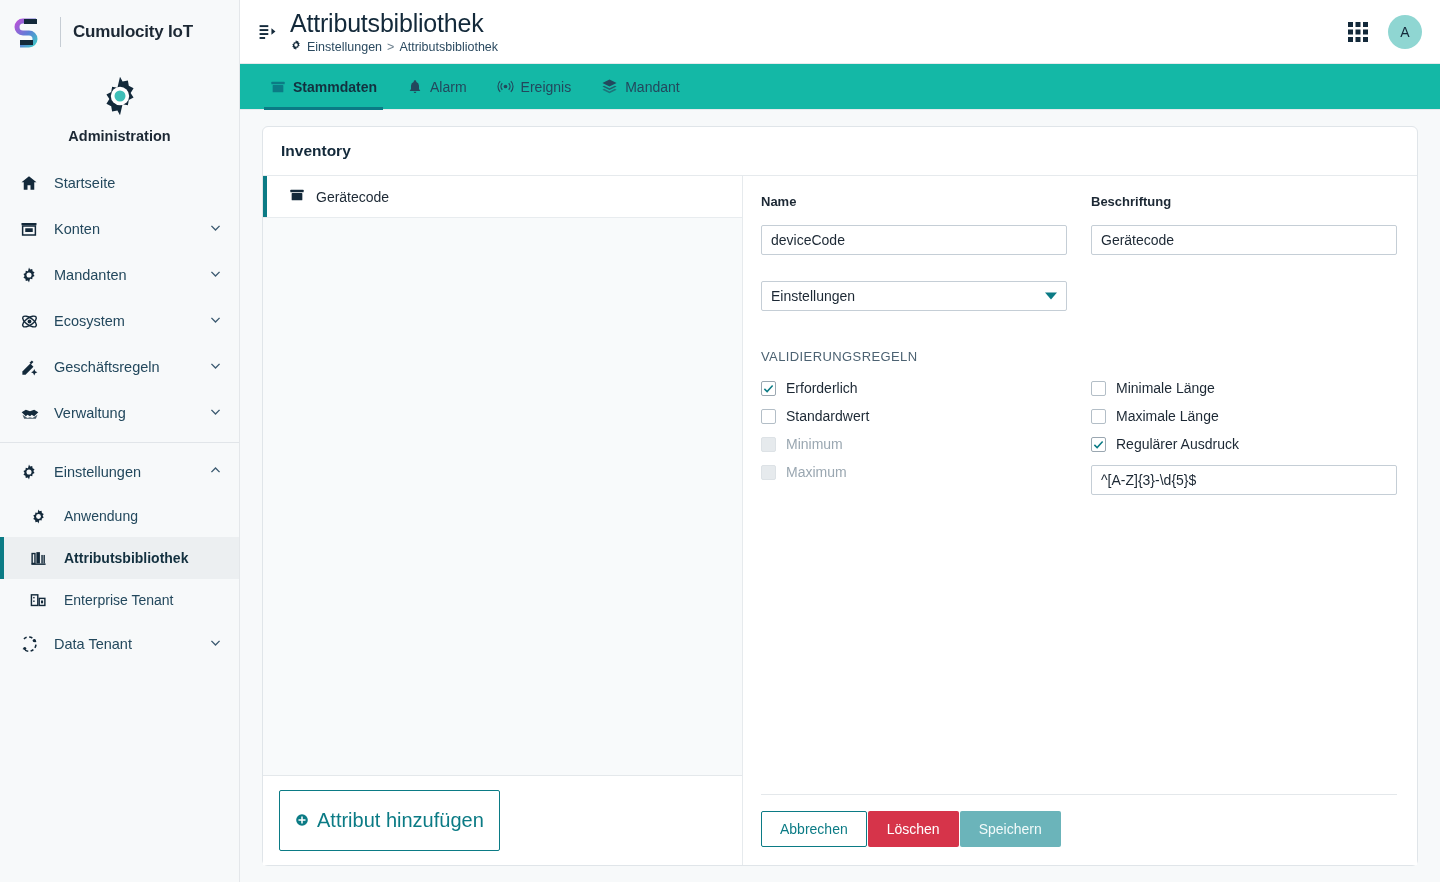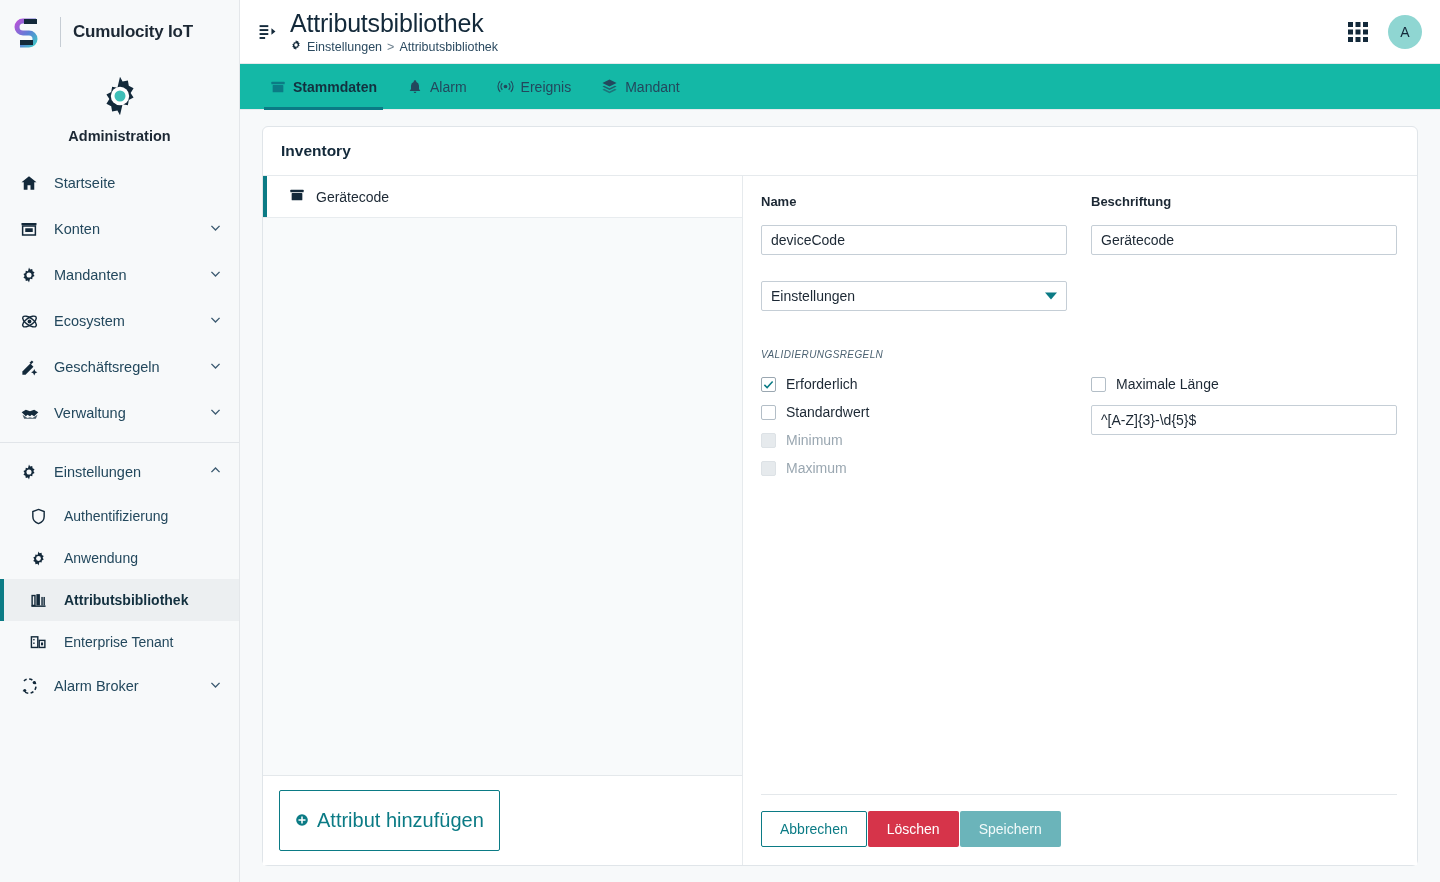--- a/index.html
+++ b/index.html
@@ -183,22 +183,22 @@
     display: flex; align-items: center; cursor: pointer;
   }
   .select-arrow {
     position: absolute; right: 10px; top: 50%; transform: translateY(-50%);
     width: 0; height: 0; border-left: 6px solid transparent;
     border-right: 6px solid transparent; border-top: 7px solid #0b7b85;
     pointer-events: none;
   }
 
   .section-title {
-    font-size: 10px; color: #4c6272; letter-spacing: 0.4px;
-    margin: 38px 0 10px; text-transform: uppercase; font-style: italic;
+    font-size: 13px; color: #4c6272; letter-spacing: 0.4px;
+    margin: 38px 0 10px; text-transform: uppercase;
   }
   .check-row { display: flex; gap: 24px; }
   .check-col { flex: 1; min-width: 0; }
   .check {
     display: flex; align-items: center; gap: 10px;
     height: 28px; font-size: 14px; color: #1c2834; cursor: pointer;
   }
   .check.disabled { color: #9aa7b1; cursor: default; }
   .box {
     width: 15px; height: 15px; flex: 0 0 15px;
@@ -358,28 +358,20 @@
           </svg>
         </span>
         <span class="lbl">Einstellungen</span>
         <span class="chev">
           <svg width="13" height="13" viewBox="0 0 16 16">
               <path d="M3 10l5-5 5 5" fill="none" stroke="#3c5a70" stroke-width="1.7"></path>
             </svg>
         </span>
       </div>
 
-      <div class="nav-sub">
-        <span class="ico">
-          <svg width="17" height="17" viewBox="0 0 24 24">
-              <path d="M12 2l8 3v7c0 5-3.5 8.5-8 10-4.5-1.5-8-5-8-10V5z" fill="none" stroke="#13293a" stroke-width="2"></path>
-            </svg>
-        </span>
-        <span class="lbl">Authentifizierung</span>
-      </div>
 
       <div class="nav-sub">
         <span class="ico">
           <svg width="17" height="17" viewBox="0 0 24 24">
             <path fill="#13293a" d="M12 2l1.4 2.6 2.9-.6.5 2.9 2.6 1.4-1.6 2.5 1.6 2.5-2.6 1.4-.5 2.9-2.9-.6L12 22l-1.4-2.6-2.9.6-.5-2.9-2.6-1.4 1.6-2.5-1.6-2.5 2.6-1.4.5-2.9 2.9.6z"></path>
             <circle cx="12" cy="12" r="3.4" fill="#f7f9fa"></circle>
           </svg>
         </span>
         <span class="lbl">Anwendung</span>
       </div>
@@ -411,21 +403,21 @@
       </div>
 
       <div class="nav-item">
         <span class="ico">
           <svg width="19" height="19" viewBox="0 0 24 24">
             <path d="M5 5a9 9 0 1 1-1 12" fill="none" stroke="#13293a" stroke-width="2" stroke-dasharray="4 3"></path>
             <circle cx="18" cy="7" r="2" fill="#13293a"></circle>
             <circle cx="6" cy="17" r="2" fill="#13293a"></circle>
           </svg>
         </span>
-        <span class="lbl">Alarm Broker</span>
+        <span class="lbl">Data Tenant</span>
         <span class="chev">
           <svg width="13" height="13" viewBox="0 0 16 16">
               <path d="M3 6l5 5 5-5" fill="none" stroke="#3c5a70" stroke-width="1.7"></path>
             </svg>
         </span>
       </div>
 
     </nav>
   </aside>
 
@@ -590,26 +582,38 @@
                   </div>
 
                   <div class="check disabled">
                     <span class="box dis"></span>
                     <span>Maximum</span>
                   </div>
 
                 </div>
                 <div class="check-col">
 
+                  <div class="check">
+                    <span class="box"></span>
+                    <span>Minimale Länge</span>
+                  </div>
 
                   <div class="check">
                     <span class="box"></span>
                     <span>Maximale Länge</span>
                   </div>
 
+                  <div class="check">
+                    <span class="box checked">
+                      <svg width="11" height="11" viewBox="0 0 16 16">
+                          <path d="M2 8.5l4 4 8-9" fill="none" stroke="#0b7b85" stroke-width="2.2"></path>
+                        </svg>
+                    </span>
+                    <span>Regulärer Ausdruck</span>
+                  </div>
 
                   <input class="input check-input" type="text" value="^[A-Z]{3}-\d{5}$" style="">
 
                 </div>
               </div>
 
             </div>
 
             <div class="form-footer">
               <button class="btn btn-cancel">Abbrechen</button>

